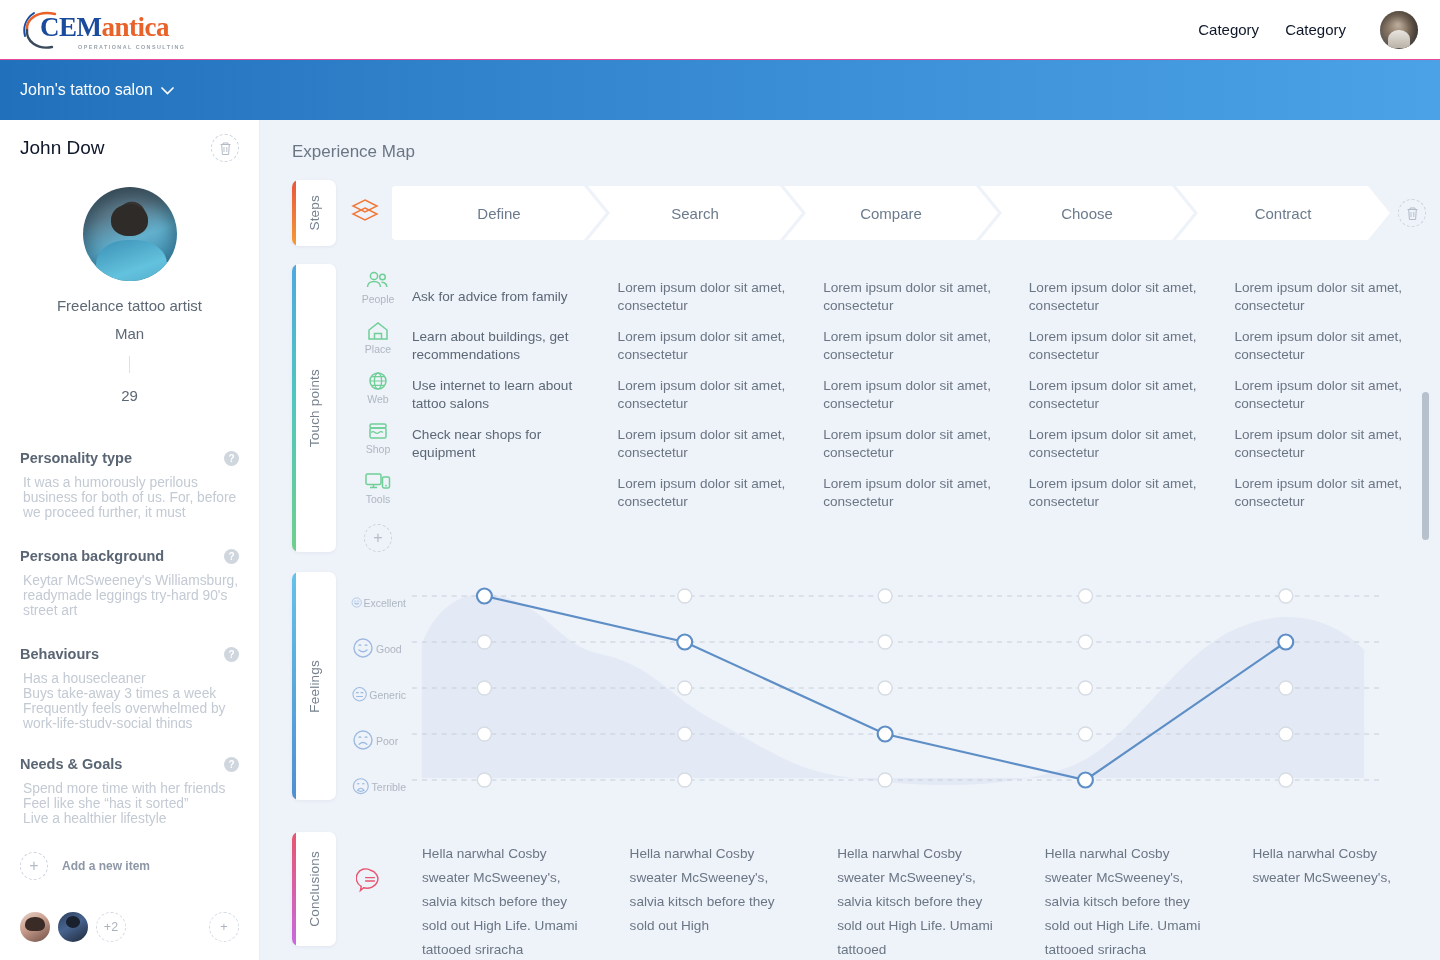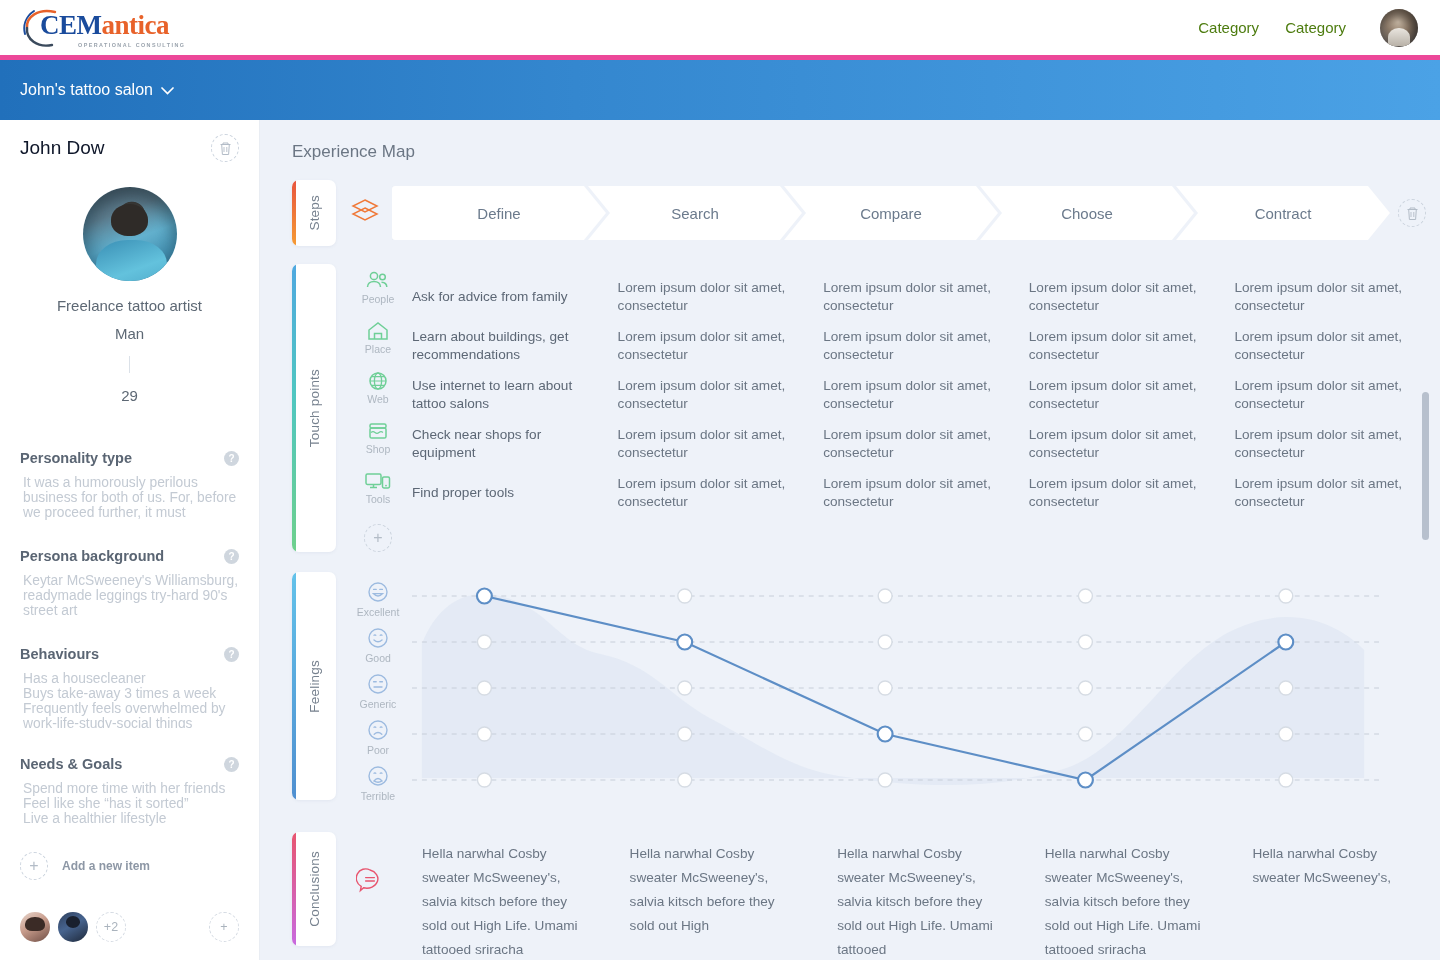--- a/index.html
+++ b/index.html
@@ -9,36 +9,36 @@
     background: #ffffff;
     overflow: hidden;
   }
   .app { position: relative; width: 1440px; height: 960px; }
 
   
   .topbar {
     height: 60px; background: #ffffff;
     display: flex; align-items: center; justify-content: space-between;
     padding: 0 22px 0 22px;
-    border-bottom: 5px solid #ec4899;
+    border-bottom: 1px solid #ec4899;
     position: relative; z-index: 5;
   }
   .logo-wrap { display: flex; align-items: flex-start; padding-left: 0px; }
   .logo-mark { position: relative; width: 52px; height: 44px; flex: none; }
   .logo-text-wrap { position: relative; margin-left: -34px; padding-top: 6px; }
   .logo-text { font-size: 27px; font-weight: bold; letter-spacing: -0.5px; line-height: 1; font-family: "Liberation Serif", serif;}
   .logo-cem { color: #1a4b9c; }
   .logo-antica { color: #e8622a; }
   .logo-tag {
     font-size: 5.4px; letter-spacing: 1.45px; color: #9aa3ad;
     margin-top: 3px; margin-left: 38px; font-weight: bold;
   }
   .topnav { display: flex; align-items: center; gap: 26px; }
   .topnav a {
-    color: #4d7c0f; font-size: 15px; text-decoration: none;
+    color: #0f172a; font-size: 15px; text-decoration: none;
   }
   .avatar-top {
     width: 38px; height: 38px; border-radius: 50%;
     background: radial-gradient(circle at 48% 34%, #c9b9a6 0%, #8d7a68 36%, #4a423c 72%, #2b2724 100%);
     box-shadow: inset -4px 8px 10px rgba(0,0,0,.35), inset 3px -5px 8px rgba(255,255,255,.12);
     margin-left: 8px; position: relative; overflow: hidden;
   }
   .avatar-top::after{
     content:""; position:absolute; left:22%; top:52%; width:56%; height:48%;
     background: linear-gradient(180deg, #e9e5df 0%, #b9b2a8 100%);
@@ -194,21 +194,21 @@
   .tp-cell {
     height: 49px; font-size: 13.6px; line-height: 18px; color: #6b7684;
     display: flex; align-items: center;
   }
   .tp-col.c0 .tp-cell { color: #5c6775; }
 
   
   .feel-row { display: flex; margin-top: 20px; }
   .vtab.feel { height: 228px; }
   .feel-icons { width: 56px; margin: 8px 6px 0 14px; flex: none; }
-  .feel-cell { height: 46px; display: flex; flex-direction: column; align-items: center; }
+  .feel-cell { height: 46px; display: flex; flex-direction: row; align-items: center; }
   .feel-cell .lbl { font-size: 10.5px; color: #aeb7c1; margin-top: 0px; }
   .chart { flex: 1; position: relative; height: 228px; margin-right: 56px; }
 
   
   .concl-row { display: flex; margin-top: 22px; }
   .vtab.concl { height: 114px; }
   .concl-icon { width: 40px; margin: 34px 6px 0 20px; flex: none; }
   .concl-cols { display: flex; flex: 1; padding-top: 10px; }
   .concl-col { flex: 1; padding-right: 24px; font-size: 13.6px; line-height: 24px; color: #6b7684; margin-left: 20px; }
 
@@ -421,21 +421,20 @@
               <div class="add-circle">+</div>
             </div>
           </div>
 
           <div class="tp-cols">
             <div class="tp-col c0">
               <div class="tp-cell">Ask for advice from family</div>
               <div class="tp-cell">Learn about buildings, get recommendations</div>
               <div class="tp-cell">Use internet to learn about tattoo salons</div>
               <div class="tp-cell">Check near shops for equipment</div>
-              <div class="tp-cell">Find proper tools</div>
             </div>
             <div class="tp-col">
               <div class="tp-cell">Lorem ipsum dolor sit amet, consectetur</div>
               <div class="tp-cell">Lorem ipsum dolor sit amet, consectetur</div>
               <div class="tp-cell">Lorem ipsum dolor sit amet, consectetur</div>
               <div class="tp-cell">Lorem ipsum dolor sit amet, consectetur</div>
               <div class="tp-cell">Lorem ipsum dolor sit amet, consectetur</div>
             </div>
             <div class="tp-col">
               <div class="tp-cell">Lorem ipsum dolor sit amet, consectetur</div>

